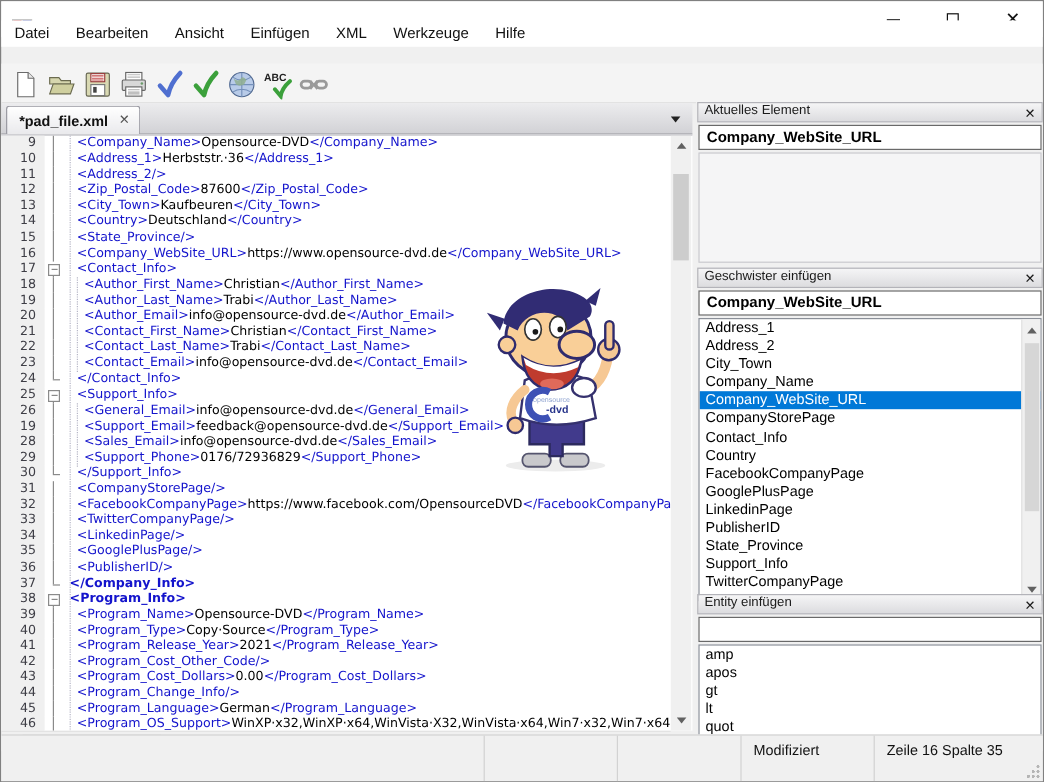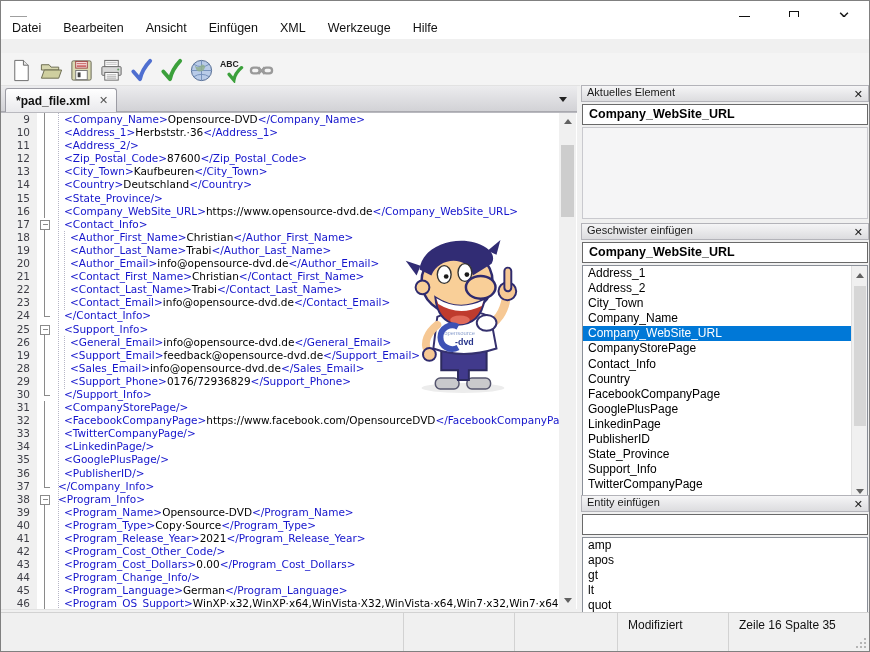--- a/index.html
+++ b/index.html
@@ -41,21 +41,21 @@
   .row{display:flex;height:13.1px;line-height:13.1px;font-family:"DejaVu Sans",sans-serif;font-size:10.5px;white-space:nowrap;}
   .ln{width:36px;flex:0 0 auto;text-align:right;padding-right:7px;color:#3e3e46;background:#f0f0f0;font-size:10.5px;}
   .fm{width:16px;flex:0 0 auto;position:relative;}
   .fm.sub::before{content:"";position:absolute;left:7px;top:0;height:100%;border-left:1px solid #8a8a8a;}
   .fm.end::before{content:"";position:absolute;left:7px;top:0;height:7px;border-left:1px solid #8a8a8a;}
   .fm.end::after{content:"";position:absolute;left:7px;top:7px;width:6px;height:1px;background:#8a8a8a;}
   .fm.box::before{content:"";position:absolute;left:3px;top:2px;width:8px;height:8px;border:1px solid #8a8a8a;background:#fff;}
   .fm.box::after{content:"";position:absolute;left:5.5px;top:6px;width:5px;height:1px;background:#8a8a8a;}
   .fdown{position:absolute;left:7px;top:12px;bottom:0;width:0;border-left:1px solid #8a8a8a;}
   .code{flex:1 1 auto;overflow:hidden;position:relative;}
-  .code.ind0{padding-left:5px;}
+  .code.ind0{padding-left:5px;font-weight:bold;}
   .code.ind1{padding-left:11px;}
   .code.ind2{padding-left:17px;}
   .tag{color:#1414cc;}
   .txt{color:#000;}
   .guide{position:absolute;border-left:1px dotted #b6b6c6;width:0;}
   .g-main{left:57px;top:0;height:497px;}
   .g-2a{left:63px;top:118px;height:79px;}
   .g-2b{left:63px;top:223px;height:53px;}
 
   .mascot{position:absolute;left:385px;top:117px;width:146px;height:166px;}

